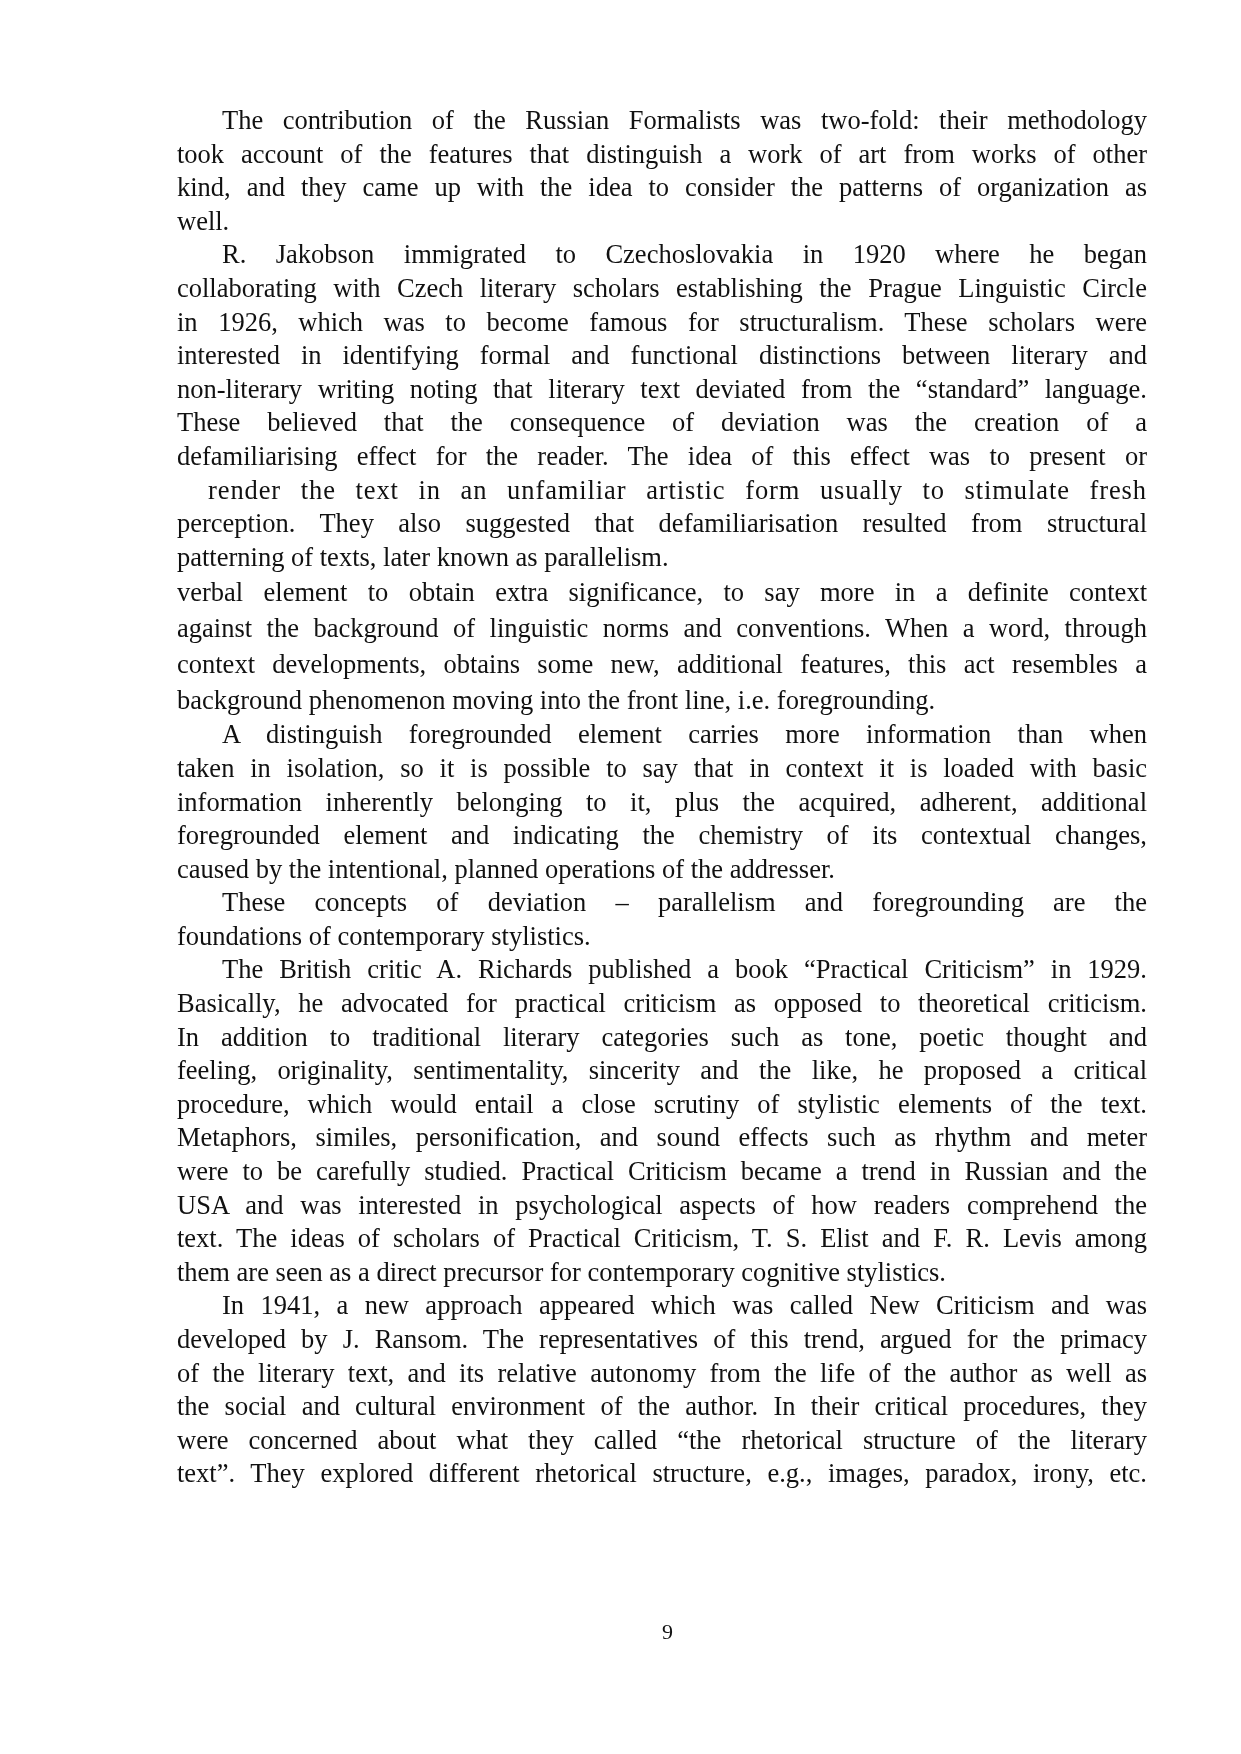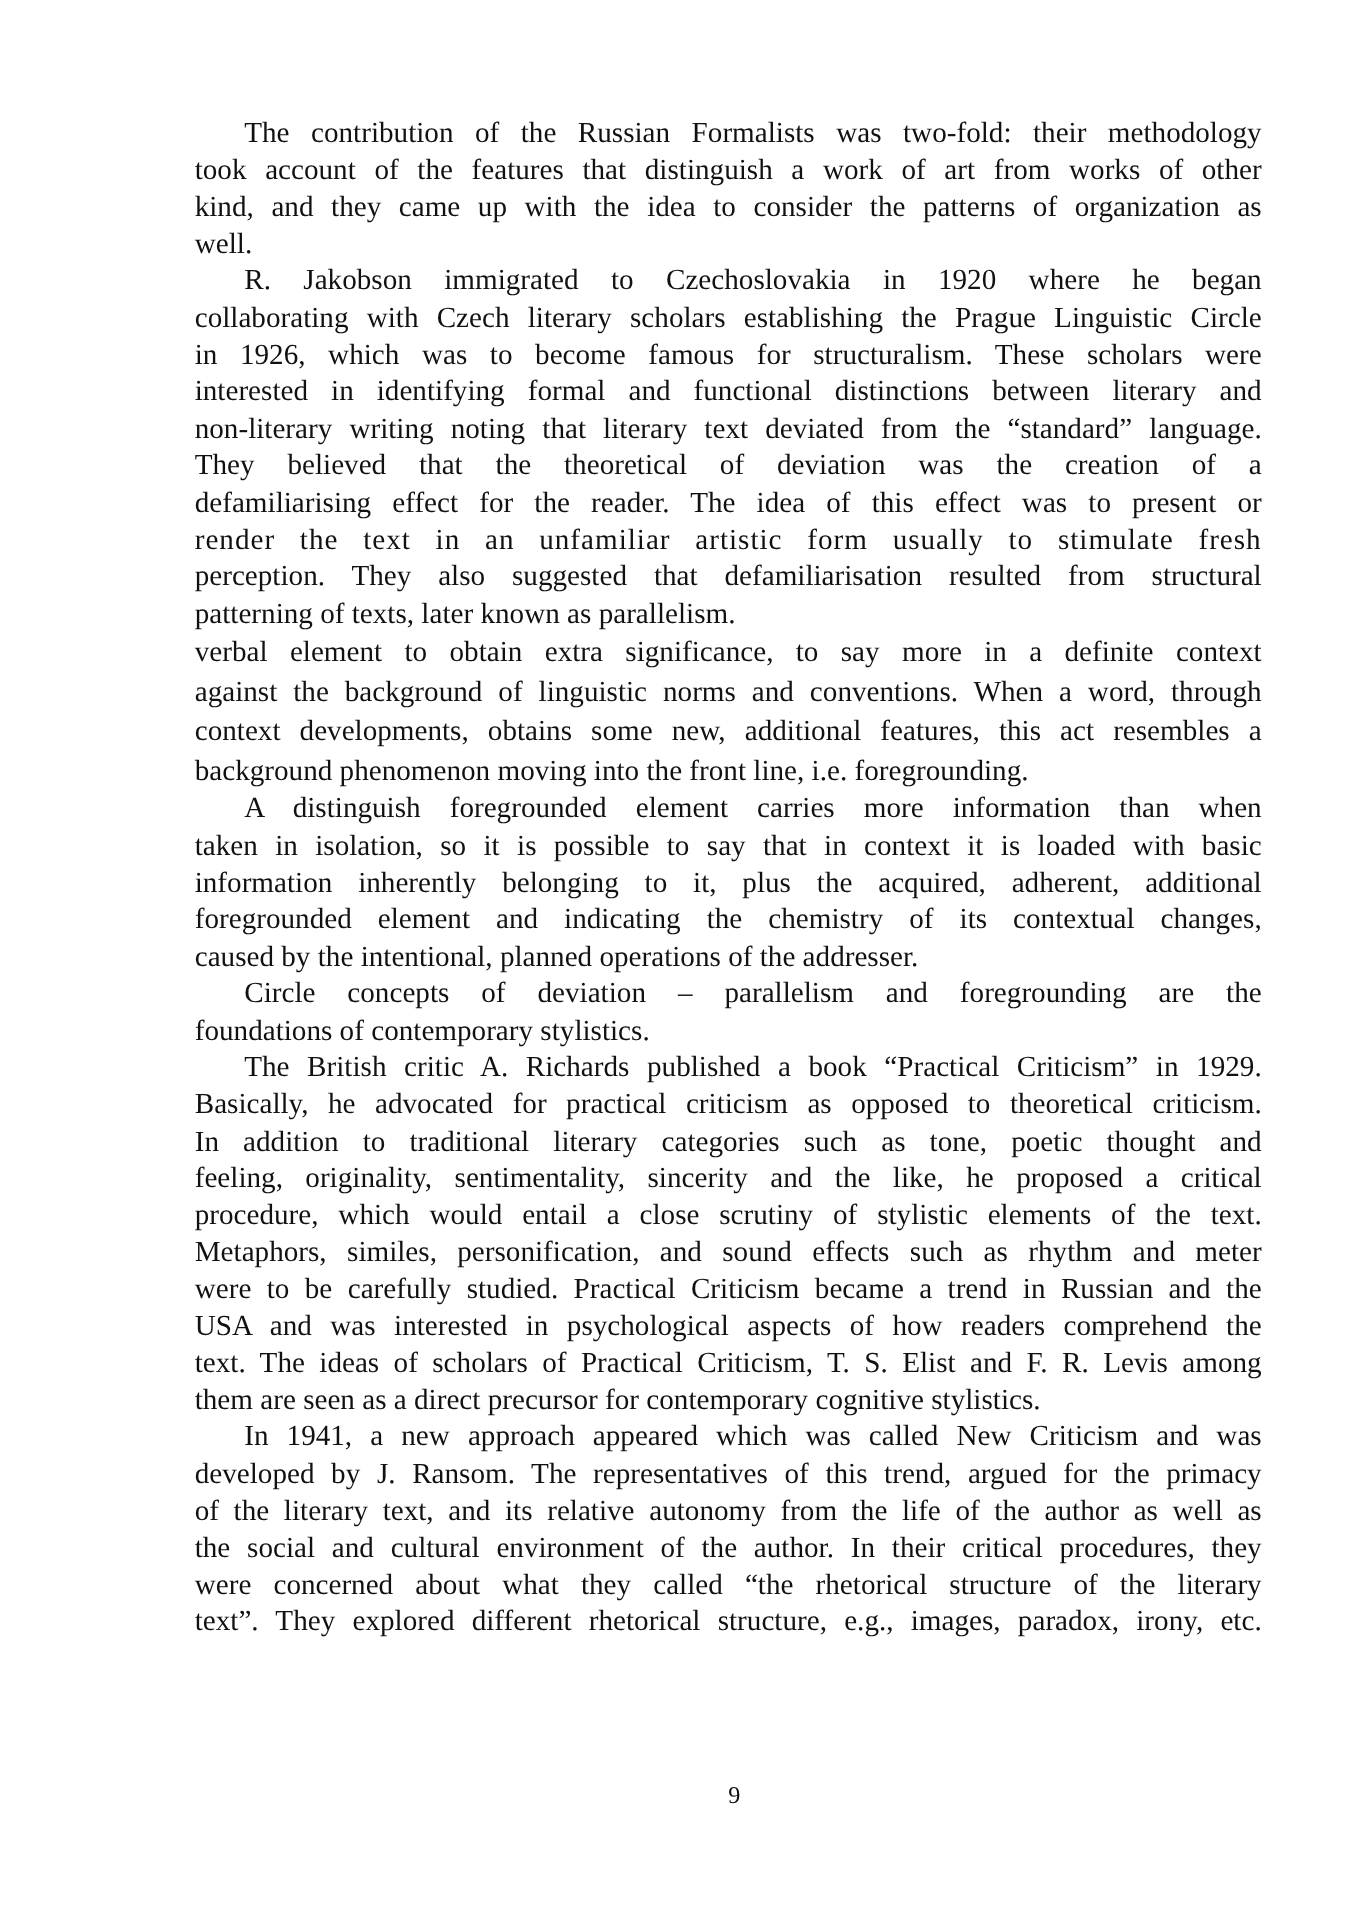--- a/index.html
+++ b/index.html
@@ -43,20 +43,21 @@
       height: 33.6px;
     }
     .line.first {
       text-indent: 45px;
     }
     .line.last {
       text-align-last: left;
     }
     .line.loose {
       letter-spacing: 0.9px;
+      margin-left: 31px;
     }
     .line.tall {
       height: 36px;
       line-height: 36px;
     }
     .page-number {
       position: absolute;
       left: 0;
       width: 1241px;
       top: 1619px;
@@ -79,21 +80,21 @@
       <span class="line">kind, and they came up with the idea to consider the patterns of organization as</span>
       <span class="line last">well.</span>
     </div>
 
     <div class="paragraph">
       <span class="line first">R. Jakobson immigrated to Czechoslovakia in 1920 where he began</span>
       <span class="line">collaborating with Czech literary scholars establishing the Prague Linguistic Circle</span>
       <span class="line">in 1926, which was to become famous for structuralism. These scholars were</span>
       <span class="line">interested in identifying formal and functional distinctions between literary and</span>
       <span class="line">non-literary writing noting that literary text deviated from the “standard” language.</span>
-      <span class="line">They believed that the theoretical of deviation was the creation of a</span>
+      <span class="line">These believed that the consequence of deviation was the creation of a</span>
       <span class="line">defamiliarising effect for the reader. The idea of this effect was to present or</span>
       <span class="line loose">render the text in an unfamiliar artistic form usually to stimulate fresh</span>
       <span class="line">perception. They also suggested that defamiliarisation resulted from structural</span>
       <span class="line last">patterning of texts, later known as parallelism.</span>
     </div>
 
     <div class="paragraph">
       <span class="line tall">verbal element to obtain extra significance, to say more in a definite context</span>
       <span class="line tall">against the background of linguistic norms and conventions. When a word, through</span>
       <span class="line tall">context developments, obtains some new, additional features, this act resembles a</span>
@@ -102,21 +103,21 @@
 
     <div class="paragraph">
       <span class="line first">A distinguish foregrounded element carries more information than when</span>
       <span class="line">taken in isolation, so it is possible to say that in context it is loaded with basic</span>
       <span class="line">information inherently belonging to it, plus the acquired, adherent, additional</span>
       <span class="line">foregrounded element and indicating the chemistry of its contextual changes,</span>
       <span class="line last">caused by the intentional, planned operations of the addresser.</span>
     </div>
 
     <div class="paragraph">
-      <span class="line first">Circle concepts of deviation – parallelism and foregrounding are the</span>
+      <span class="line first">These concepts of deviation – parallelism and foregrounding are the</span>
       <span class="line last">foundations of contemporary stylistics.</span>
     </div>
 
     <div class="paragraph">
       <span class="line first">The British critic A. Richards published a book “Practical Criticism” in 1929.</span>
       <span class="line">Basically, he advocated for practical criticism as opposed to theoretical criticism.</span>
       <span class="line">In addition to traditional literary categories such as tone, poetic thought and</span>
       <span class="line">feeling, originality, sentimentality, sincerity and the like, he proposed a critical</span>
       <span class="line">procedure, which would entail a close scrutiny of stylistic elements of the text.</span>
       <span class="line">Metaphors, similes, personification, and sound effects such as rhythm and meter</span>

